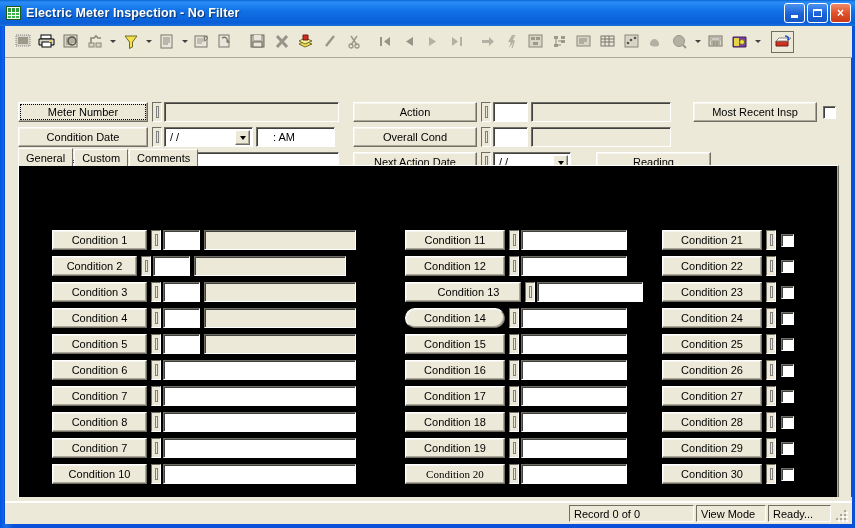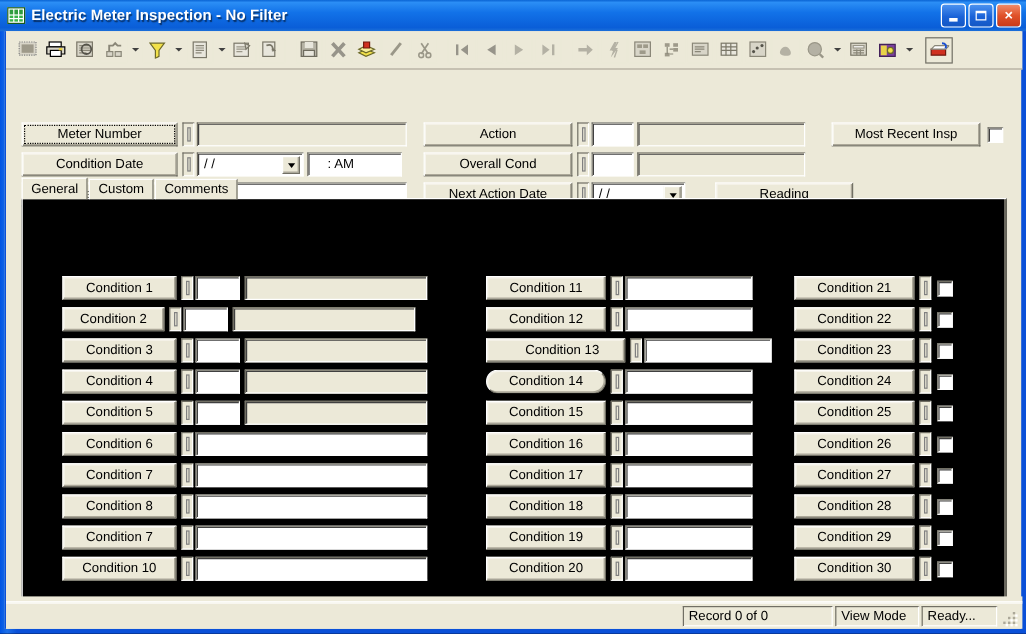--- a/index.html
+++ b/index.html
@@ -642,21 +642,21 @@
         <div class="inp" style="width:106px;"></div>
       </div>
       <div class="cond-row" style="left:386px;top:272px;">
         <div class="cond-lbl" style="width:100px;">Condition 19</div>
         <div class="handle">
             <i></i>
           </div>
         <div class="inp" style="width:106px;"></div>
       </div>
       <div class="cond-row" style="left:386px;top:298px;">
-        <div class="cond-lbl" style="width:100px;">Condition 20</div>
+        <div class="cond-lbl" style="width:100px;font-family:Liberation Serif, serif;">Condition 20</div>
         <div class="handle">
             <i></i>
           </div>
         <div class="inp" style="width:106px;"></div>
       </div>
 
       <div class="cond-row" style="left:643px;top:64px;">
         <div class="cond-lbl" style="width:100px;">Condition 21</div>
         <div class="handle">
             <i></i>

